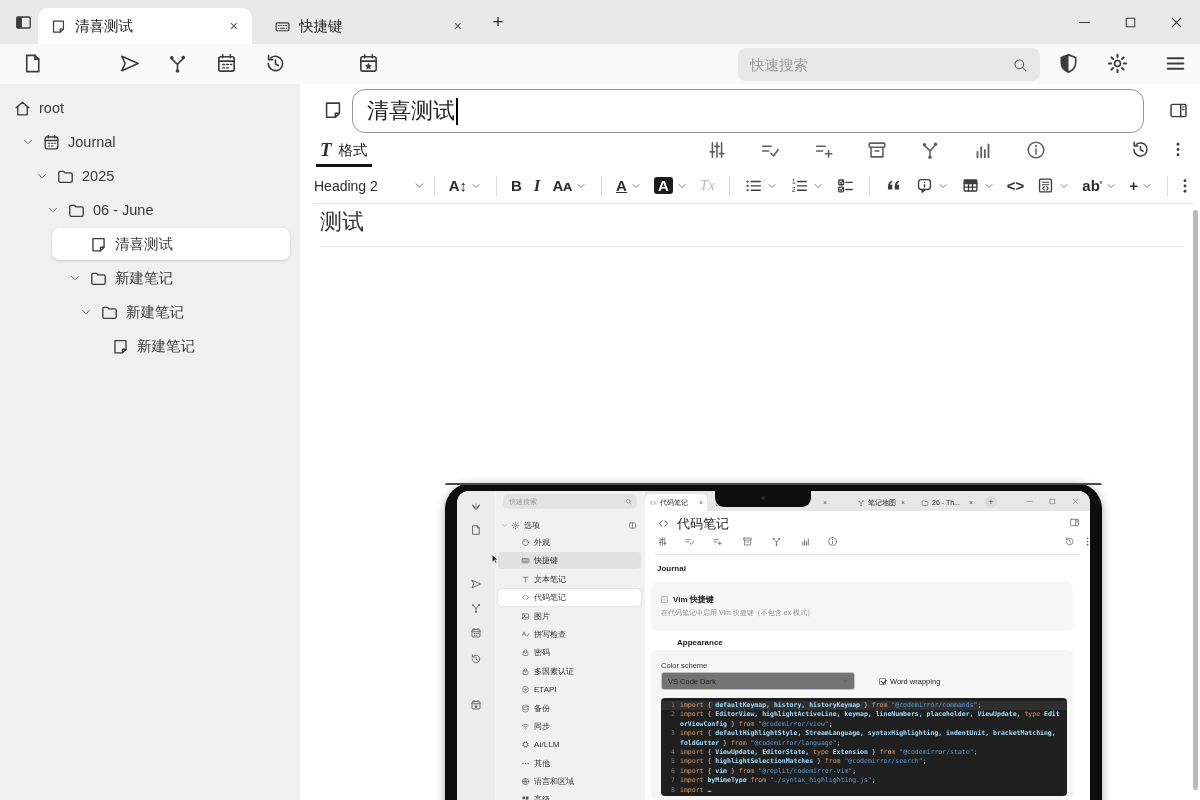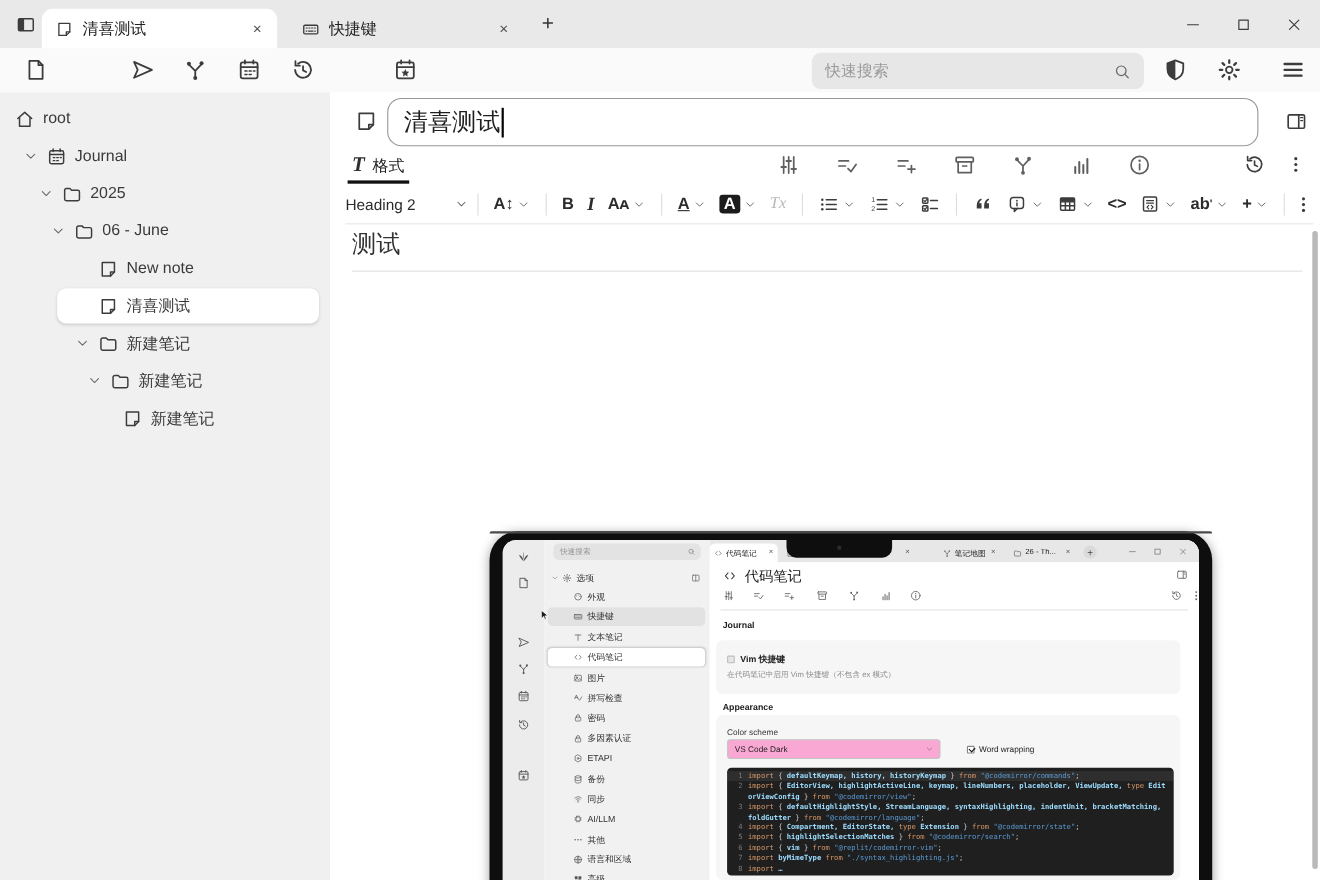--- a/index.html
+++ b/index.html
@@ -114,21 +114,21 @@
   .e-div{position:absolute;left:10px;top:63px;width:425px;height:1px;background:#e4e4e4;}
   .e-sec{position:absolute;left:12px;font-size:8px;font-weight:bold;color:#222;}
   .e-card{position:absolute;left:6px;width:422px;background:#f6f6f6;border-radius:6px;}
   .e-cb{display:inline-block;width:7px;height:7px;border:1px solid #bdbdbd;background:#e6e6e6;border-radius:1px;box-sizing:border-box;}
   .e-cb.on{background:#fff;border-color:#888;position:relative;}
   .e-cb.on::after{content:"";position:absolute;left:1px;top:0px;width:4px;height:2.5px;border-left:1.4px solid #111;border-bottom:1.4px solid #111;transform:rotate(-45deg);}
   .vimrow{position:absolute;left:10px;top:12px;display:flex;align-items:center;gap:5px;}
   .vimrow .vl{font-size:8px;font-weight:bold;color:#222;}
   .vimdesc{position:absolute;left:10px;top:26px;font-size:7px;color:#8d8d8d;}
   .cslabel{position:absolute;left:10px;top:11px;font-size:7.5px;color:#333;}
-  .e-select{position:absolute;left:10px;top:22px;width:194px;height:18px;background:#f9a8d4;border:1px solid #c3c3c3;border-radius:3px;display:flex;align-items:center;box-sizing:border-box;}
+  .e-select{position:absolute;left:10px;top:22px;width:194px;height:18px;background:#737373;border:1px solid #c3c3c3;border-radius:3px;display:flex;align-items:center;box-sizing:border-box;}
   .e-select .sv{font-size:7.5px;color:#222;padding-left:6px;flex:1;}
   .e-select .chv{width:8px;height:8px;margin-right:5px;opacity:.7;}
   .wwrap{position:absolute;left:228px;top:27px;display:flex;align-items:center;gap:4px;}
   .wwrap .wl{font-size:7.5px;color:#222;}
   .e-code{position:absolute;left:10px;top:48px;width:406px;height:98px;background:#1f1f1f;border-radius:4px;overflow:hidden;padding:3px 0;box-sizing:border-box;
     font-family:"DejaVu Sans Mono","Liberation Mono",monospace;font-size:6.5px;line-height:9.4px;}
   .crow{display:flex;}
   .crow.act{background:rgba(255,255,255,.07);}
   .crow .lno{width:14px;text-align:right;padding-right:5px;color:#7c7c7c;flex:none;}
   .crow .cc{flex:1;white-space:pre-wrap;word-break:break-all;color:#d4d4d4;padding-right:6px;}
@@ -313,32 +313,20 @@
             </span>
             <span class="ic nico">
               <svg xmlns="http://www.w3.org/2000/svg" viewBox="0 0 24 24" fill="none" stroke="#3c3c3c" stroke-width="1.7" stroke-linecap="round" stroke-linejoin="round">
                 <path d="M3.5 7.5 C3.5 6.4 4.4 5.5 5.5 5.5 H9.5 L11.5 7.5 H18.5 C19.6 7.5 20.5 8.4 20.5 9.5 V17.5 C20.5 18.6 19.6 19.5 18.5 19.5 H5.5 C4.4 19.5 3.5 18.6 3.5 17.5 Z"></path>
               </svg>
             </span>
             <span class="tl">06 - June</span>
           </div>
         </div>
         <div class="trow">
-          <div class="cnt" style="padding-left: 68px;">
-            <span class="chsp"></span>
-            <span class="ic nico">
-              <svg xmlns="http://www.w3.org/2000/svg" viewBox="0 0 24 24" fill="none" stroke="#3c3c3c" stroke-width="1.7" stroke-linecap="round" stroke-linejoin="round">
-                <path d="M5 4.5 H19 V15.5 L14.5 20 H5 Z"></path>
-                <path d="M14.5 20 V15.5 H19"></path>
-              </svg>
-            </span>
-            <span class="tl">New note</span>
-          </div>
-        </div>
-        <div class="trow">
           <div class="pill" style="left: 52px;"></div>
           <div class="cnt" style="padding-left: 68px;">
             <span class="chsp"></span>
             <span class="ic nico">
               <svg xmlns="http://www.w3.org/2000/svg" viewBox="0 0 24 24" fill="none" stroke="#3c3c3c" stroke-width="1.7" stroke-linecap="round" stroke-linejoin="round">
                 <path d="M5 4.5 H19 V15.5 L14.5 20 H5 Z"></path>
                 <path d="M14.5 20 V15.5 H19"></path>
               </svg>
             </span>
             <span class="tl">清喜测试</span>
@@ -1086,21 +1074,21 @@
 
             <div class="e-sec" style="top:73px;">Journal</div>
             <div class="e-card" style="top:91px;height:49px;">
               <div class="vimrow">
                 <span class="e-cb"></span>
                 <span class="vl">Vim 快捷键</span>
               </div>
               <div class="vimdesc">在代码笔记中启用 Vim 快捷键（不包含 ex 模式）</div>
             </div>
 
-            <div class="e-sec" style="top:147px;">Appearance</div>
+            <div class="e-sec" style="top:147px;margin-left:20px;">Appearance</div>
             <div class="e-card" style="top:159px;height:150px;">
               <div class="cslabel">Color scheme</div>
               <div class="e-select">
                 <span class="sv">VS Code Dark</span>
                 <span class="ic chv">
                     <svg xmlns="http://www.w3.org/2000/svg" viewBox="0 0 24 24" fill="none" stroke="#3c3c3c" stroke-width="1.7" stroke-linecap="round" stroke-linejoin="round">
                       <path d="M6 9 L12 15 L18 9"></path>
                     </svg>
                   </span>
               </div>
@@ -1116,21 +1104,21 @@
                   <div class="crow">
                     <span class="lno">2</span>
                     <div class="cc"><span class="tk-k">import </span><span class="tk-p">{ </span><span class="tk-i">EditorView, highlightActiveLine, keymap, lineNumbers, placeholder, ViewUpdate, </span><span class="tk-k">type </span><span class="tk-i">EditorViewConfig</span><span class="tk-p"> } </span><span class="tk-k">from </span><span class="tk-s">"@codemirror/view"</span><span class="tk-p">;</span></div>
                   </div>
                   <div class="crow">
                     <span class="lno">3</span>
                     <div class="cc"><span class="tk-k">import </span><span class="tk-p">{ </span><span class="tk-i">defaultHighlightStyle, StreamLanguage, syntaxHighlighting, indentUnit, bracketMatching, foldGutter</span><span class="tk-p"> } </span><span class="tk-k">from </span><span class="tk-s">"@codemirror/language"</span><span class="tk-p">;</span></div>
                   </div>
                   <div class="crow">
                     <span class="lno">4</span>
-                    <div class="cc"><span class="tk-k">import </span><span class="tk-p">{ </span><span class="tk-i">Compartment, EditorState, </span><span class="tk-k">type </span><span class="tk-i">Extension</span><span class="tk-p"> } </span><span class="tk-k">from </span><span class="tk-s">"@codemirror/state"</span><span class="tk-p">;</span></div>
+                    <div class="cc"><span class="tk-k">import </span><span class="tk-p">{ </span><span class="tk-i">ViewUpdate, EditorState, </span><span class="tk-k">type </span><span class="tk-i">Extension</span><span class="tk-p"> } </span><span class="tk-k">from </span><span class="tk-s">"@codemirror/state"</span><span class="tk-p">;</span></div>
                   </div>
                   <div class="crow">
                     <span class="lno">5</span>
                     <div class="cc"><span class="tk-k">import </span><span class="tk-p">{ </span><span class="tk-i">highlightSelectionMatches</span><span class="tk-p"> } </span><span class="tk-k">from </span><span class="tk-s">"@codemirror/search"</span><span class="tk-p">;</span></div>
                   </div>
                   <div class="crow">
                     <span class="lno">6</span>
                     <div class="cc"><span class="tk-k">import </span><span class="tk-p">{ </span><span class="tk-i">vim</span><span class="tk-p"> } </span><span class="tk-k">from </span><span class="tk-s">"@replit/codemirror-vim"</span><span class="tk-p">;</span></div>
                   </div>
                   <div class="crow">

